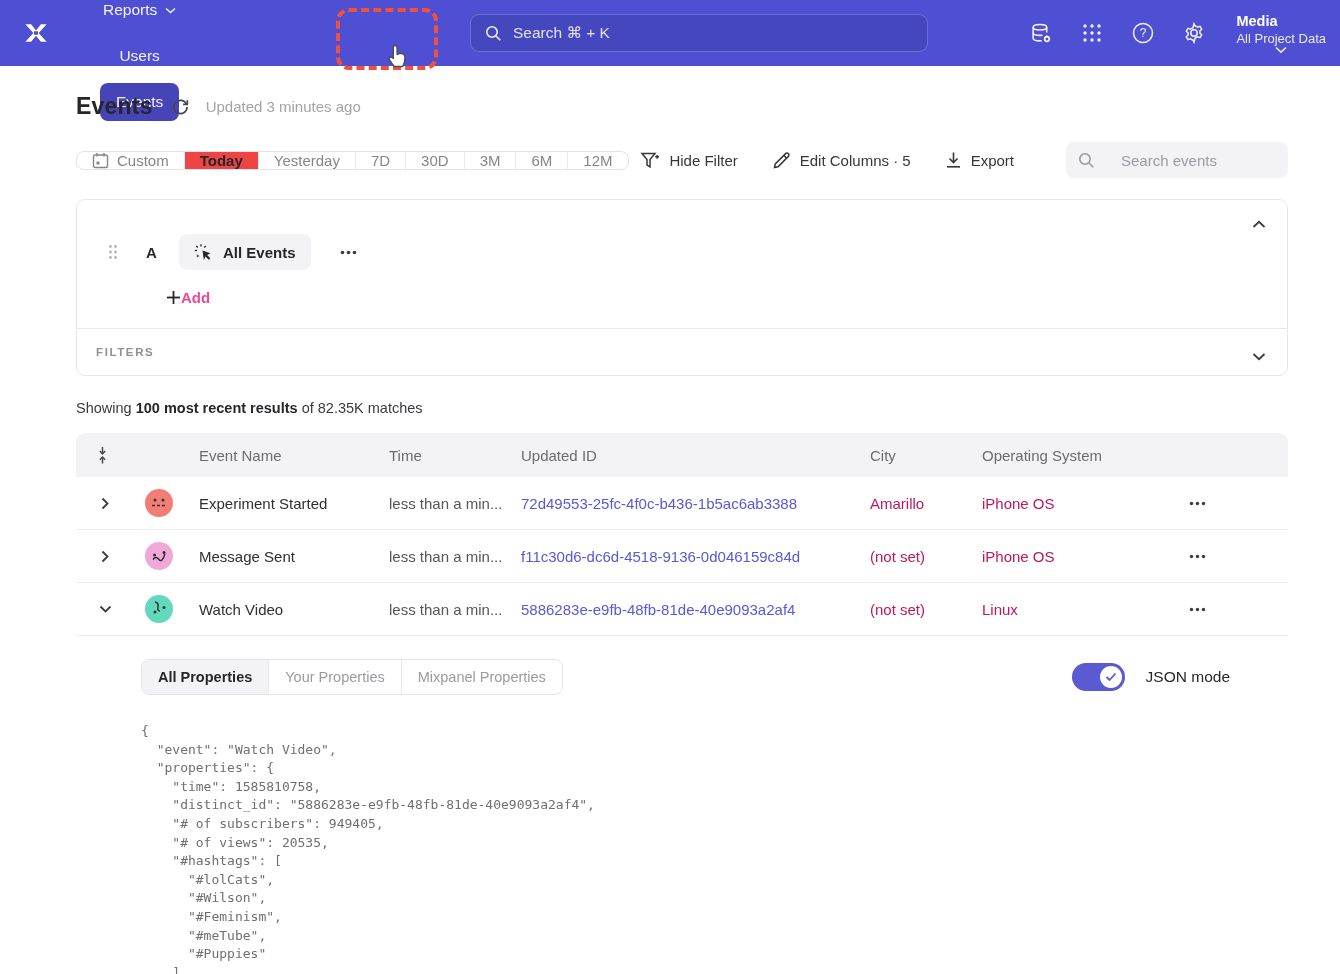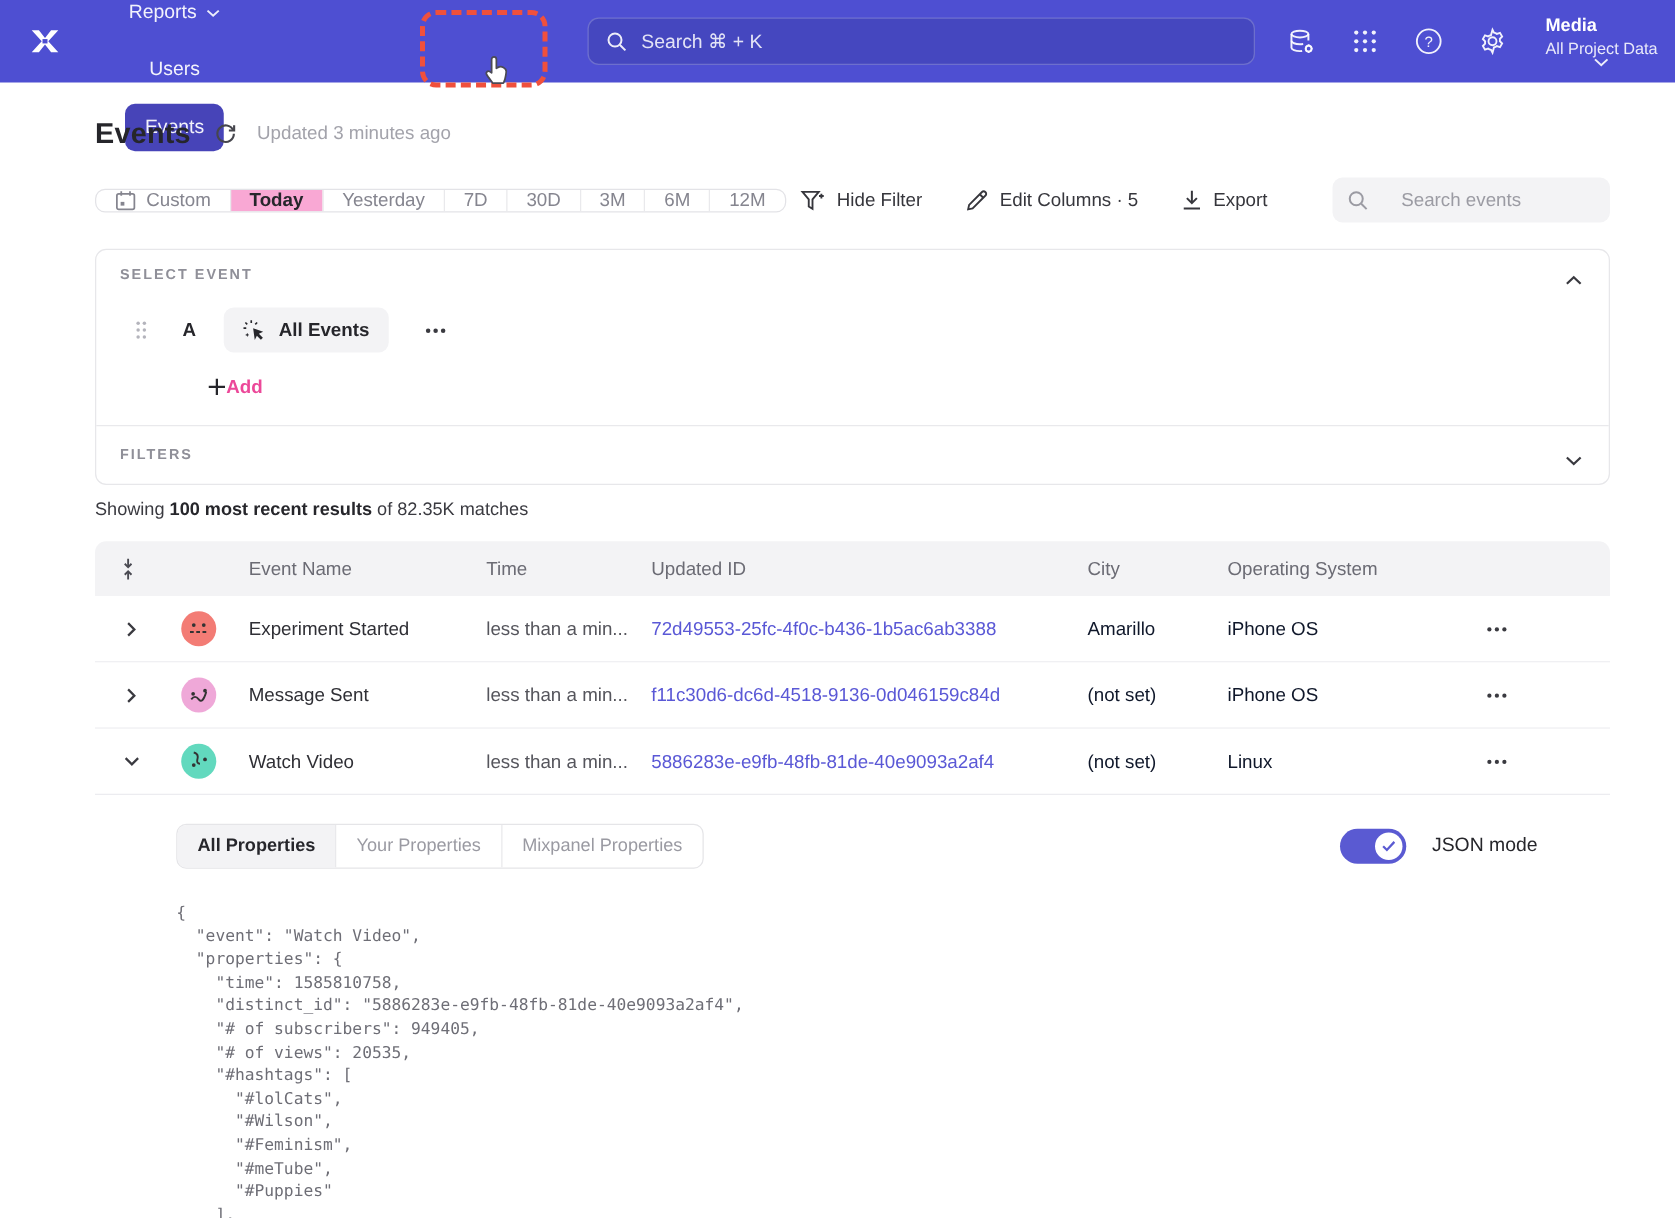--- a/index.html
+++ b/index.html
@@ -7,21 +7,21 @@
     font-family:"Liberation Sans","DejaVu Sans",sans-serif; color:#2b2b31; }
 
   
   .nav { position:absolute; top:0; left:0; width:1340px; height:66px;
     background:#4e4fd2; display:flex; align-items:center; }
   .nav-logo { width:34px; height:34px; margin-left:19px; display:flex; align-items:center; justify-content:center; }
   .nav-items { display:flex; align-items:center; margin-left:34px; gap:8px;flex-direction:column; }
   .nav-item { color:rgba(255,255,255,.93); font-size:15.5px; padding:10px 16px; border-radius:8px;
     display:flex; align-items:center; gap:8px; cursor:pointer; }
   .nav-item.active { background:#4744b8; }
-  .nav-search { position:absolute; left:470px; top:14px; width:534px; height:38px;
+  .nav-search { position:absolute; left:470px; top:14px; width:458px; height:38px;
     background:#4547bf; border:1px solid rgba(255,255,255,.22); border-radius:9px;
     display:flex; align-items:center; padding:0 14px; gap:11px; color:rgba(255,255,255,.85);
     font-size:15.5px; cursor:text; }
   .nav-right { position:absolute; right:14px; top:0; height:66px; display:flex; align-items:center; gap:25px; }
   .nav-icon { width:26px; height:26px; display:flex; align-items:center; justify-content:center; cursor:pointer; }
   .nav-project { display:flex; align-items:center; cursor:pointer; margin-left:4px;flex-direction:column; }
   .proj-name { color:#fff; font-size:14.5px; font-weight:bold; line-height:1.35; }
   .proj-scope { color:rgba(255,255,255,.88); font-size:13px; }
 
   
@@ -35,21 +35,21 @@
   .page-title { font-size:23px; font-weight:bold; letter-spacing:.2px; color:#26262b; }
   .refresh-btn { width:20px; height:20px; margin-left:3px; cursor:pointer; display:flex; align-items:center; }
   .updated { color:#a3a3ab; font-size:15px; }
 
   
   .toolbar { position:absolute; left:76px; top:76px; width:1212px; height:36px; display:flex; align-items:center; }
   .seg { display:inline-flex; height:19px; border:1px solid #e3e3e7; border-radius:8px; overflow:hidden; background:#fff; }
   .seg-btn { display:flex; align-items:center; gap:8px; padding:0 15px; font-size:15px; color:#85858f;
     border-left:1px solid #e9e9ec; cursor:pointer; white-space:nowrap; }
   .seg-btn:first-child { border-left:none; }
-  .seg-btn.active { background:#f9a8d4; color:#26262b; font-weight:bold; }
+  .seg-btn.active { background:#ef4444; color:#26262b; font-weight:bold; }
   .tool-actions { margin-left:auto; display:flex; align-items:center; gap:34px; }
   .tool-btn { display:flex; align-items:center; gap:9px; font-size:15px; color:#36363c; cursor:pointer; white-space:nowrap; }
   .search-events { width:222px; height:36px; background:#f3f3f5; border-radius:8px; display:flex;
     align-items:center; padding:0 12px; gap:26px; margin-left:18px; cursor:text; }
   .search-events span { color:#9b9ba3; font-size:15px; }
 
   
   .qcard { position:absolute; left:76px; top:133px; width:1212px; border:1px solid #e7e7ea; border-radius:9px; background:#fff; }
   .qsection-label { font-size:11.5px; font-weight:bold; letter-spacing:.14em; color:#8f8f98; }
   .qtop { position:relative; padding:14px 19px 22px 19px; }
@@ -76,21 +76,21 @@
   .th { padding-left:11px; }
   .sort-icon { justify-self:center; cursor:pointer; display:flex; }
   .trow { height:53px; border-bottom:1px solid #ececf0; font-size:15px; color:#3c3c42; background:#fff; }
   .expander { justify-self:center; cursor:pointer; display:flex; padding:6px; }
   .avatar { width:28px; height:28px; border-radius:50%; justify-self:center; position:relative; overflow:hidden; }
   .cell { padding-left:11px; white-space:nowrap; overflow:hidden; text-overflow:ellipsis; }
   .cell.name { padding-left:15px; color:#2f2f35; }
   .cell.time { color:#55555c; padding-left:15px; }
   .cell.id { padding-left:15px; }
   .cell.id a { color:#5a58d6; text-decoration:none; cursor:pointer; }
-  .cell.dim { color:#0f172a; padding-left:15px; }
+  .cell.dim { color:#be185d; padding-left:15px; }
   .row-more { justify-self:start; padding-left:22px; cursor:pointer; display:flex; }
 
   
   .detail { background:#fff; padding:23px 24px 0 65px; position:relative; }
   .tabs { display:inline-flex; height:36px; border:1px solid #e5e5e8; border-radius:8px; overflow:hidden; background:#fff; }
   .tab { display:flex; align-items:center; padding:0 16px; font-size:14.5px; color:#9a9aa2;
     border-left:1px solid #e9e9ec; cursor:pointer; white-space:nowrap;text-align:center; }
   .tab:first-child { border-left:none; }
   .tab.active { background:#f3f3f5; color:#26262b; font-weight:bold; }
   .json-toggle-wrap { position:absolute; right:58px; top:27px; display:flex; align-items:center; gap:21px; }
@@ -269,21 +269,20 @@
             <circle cx="7" cy="7" r="5.2" fill="none" stroke="#9b9ba3" stroke-width="1.6"></circle>
             <line x1="11" y1="11" x2="15.3" y2="15.3" stroke="#9b9ba3" stroke-width="1.6"></line>
           </svg>
         <span>Search events</span>
       </div>
     </div>
   </div>
 
   <div class="qcard">
     <div class="qtop">
-      <div class="qsection-label">SELECT EVENT</div>
       <div class="collapse-btn" style="top:16px">
         <svg width="14" height="9" viewBox="0 0 14 9">
             <polyline points="1.5,7 7,1.8 12.5,7" fill="none" stroke="#3a3a40" stroke-width="1.8"></polyline>
           </svg>
       </div>
       <div class="event-row">
         <div class="drag-handle">
           <svg width="10" height="16" viewBox="0 0 10 16" fill="#b4b4bc">
             <circle cx="2.5" cy="2.5" r="1.4"></circle>
               <circle cx="7.5" cy="2.5" r="1.4"></circle>

